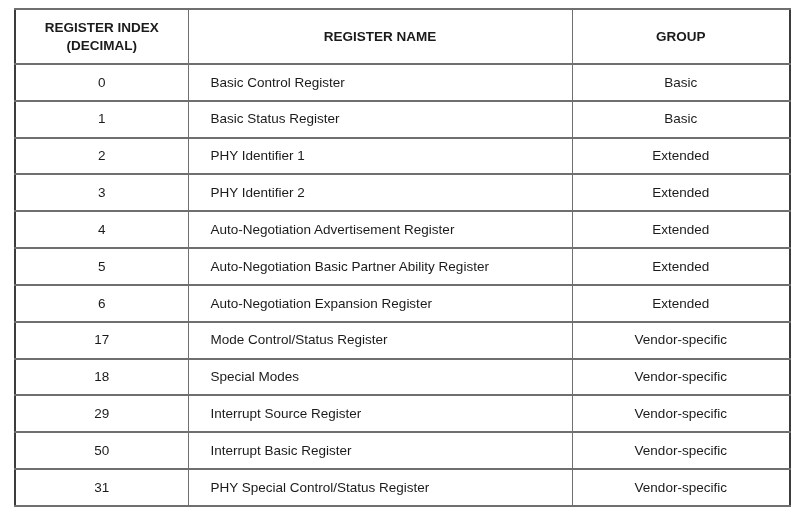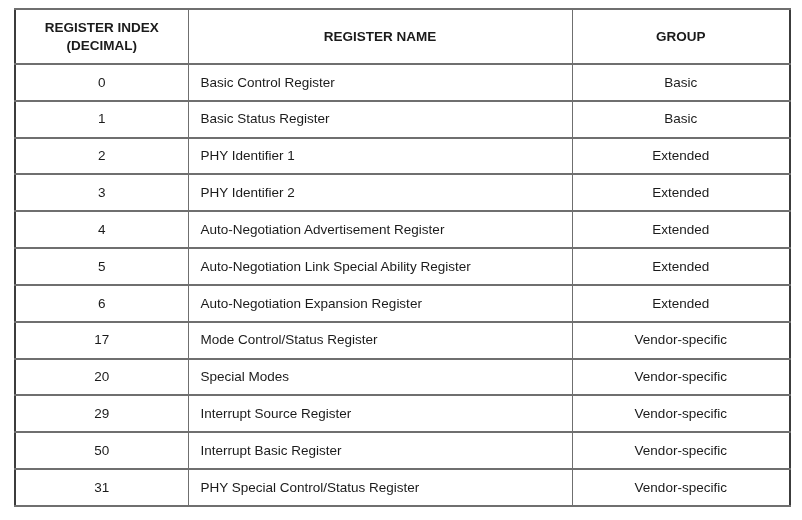--- a/index.html
+++ b/index.html
@@ -45,21 +45,21 @@
     overflow: hidden;
     white-space: nowrap;
   }
   .register-table thead tr { height: 55px; }
   .register-table th {
     font-weight: bold;
     text-align: center;
     white-space: pre-line;
   }
   td.col-index, td.col-group { text-align: center; }
-  td.col-name { text-align: left; padding-left: 12px; }
+  td.col-name { text-align: left; padding-left: 22px; }
 </style>
 </head>
 <body>
 
 <div class="page">
   <table class="register-table">
     <colgroup>
       <col style="width:173px">
       <col style="width:384px">
       <col style="width:218px">
@@ -98,38 +98,38 @@
   </tr>
 
   <tr>
     <td class="col-index">4</td>
     <td class="col-name">Auto-Negotiation Advertisement Register</td>
     <td class="col-group">Extended</td>
   </tr>
 
   <tr>
     <td class="col-index">5</td>
-    <td class="col-name">Auto-Negotiation Link Special Ability Register</td>
+    <td class="col-name">Auto-Negotiation Basic Partner Ability Register</td>
     <td class="col-group">Extended</td>
   </tr>
 
   <tr>
     <td class="col-index">6</td>
     <td class="col-name">Auto-Negotiation Expansion Register</td>
     <td class="col-group">Extended</td>
   </tr>
 
   <tr>
     <td class="col-index">17</td>
     <td class="col-name">Mode Control/Status Register</td>
     <td class="col-group">Vendor-specific</td>
   </tr>
 
   <tr>
-    <td class="col-index">20</td>
+    <td class="col-index">18</td>
     <td class="col-name">Special Modes</td>
     <td class="col-group">Vendor-specific</td>
   </tr>
 
 
 
   <tr>
     <td class="col-index">29</td>
     <td class="col-name">Interrupt Source Register</td>
     <td class="col-group">Vendor-specific</td>

